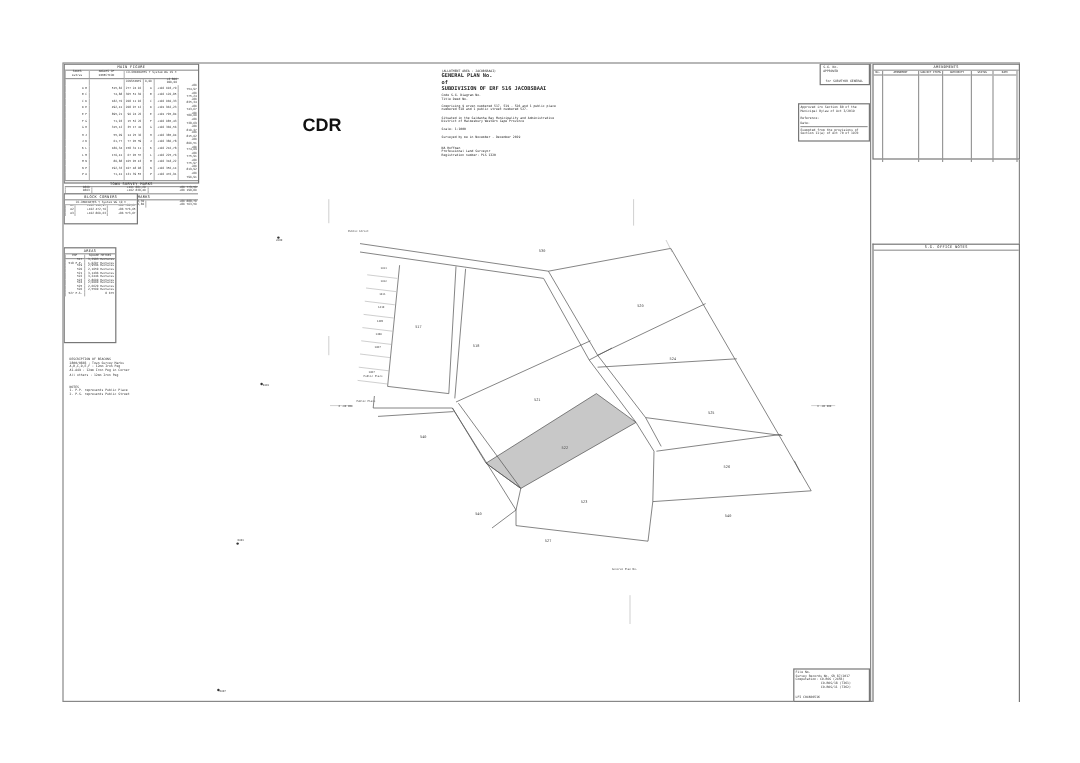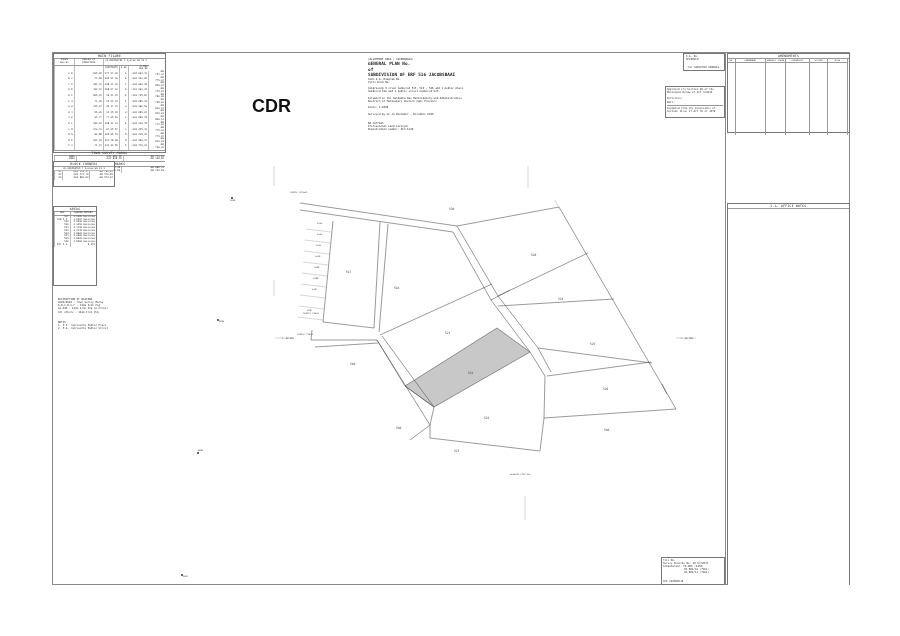--- a/index.html
+++ b/index.html
@@ -5,21 +5,21 @@
   html,body{margin:0;padding:0;background:#ffffff;}
   body{width:900px;height:636px;position:relative;overflow:hidden;font-family:"DejaVu Sans Mono",monospace;color:#222;}
   .sheet{position:absolute;left:52px;top:52px;width:798px;height:533px;border:1px solid #888;box-sizing:border-box;background:#fff;}
   .t{position:absolute;font-size:2.6px;line-height:3.2px;white-space:pre;color:#333;}
   .tb{position:absolute;border:1px solid #777;box-sizing:border-box;background:#fff;}
   .hdr{font-size:3px;text-align:center;border-bottom:1px solid #999;letter-spacing:0.3px;}
   table.mini{border-collapse:collapse;width:100%;font-size:2.4px;line-height:2.8px;}
   table.mini td,table.mini th{border-left:1px solid #bbb;padding:0 1px;font-weight:normal;color:#333;}
   table.mini th{border-bottom:1px solid #999;text-align:center;}
   table.mini td{text-align:right;}
-  .cdr{position:absolute;left:252px;top:96px;font-family:"Liberation Sans",sans-serif;font-weight:bold;font-size:18px;color:#111;}
+  .cdr{position:absolute;left:252px;top:96px;font-family:"Liberation Sans",sans-serif;font-weight:bold;font-size:15px;color:#111;}
   .title-block{position:absolute;left:368px;top:58px;width:130px;}
   .title-block .big{font-size:4.4px;font-weight:bold;line-height:5.4px;}
   .title-block .sm{font-size:2.6px;line-height:3.3px;}
   svg.plan{position:absolute;left:0;top:0;}
   .lbl{font-family:"DejaVu Sans Mono",monospace;fill:#444;}
 </style>
 </head>
 <body>
 
 <div class="sheet"></div>

